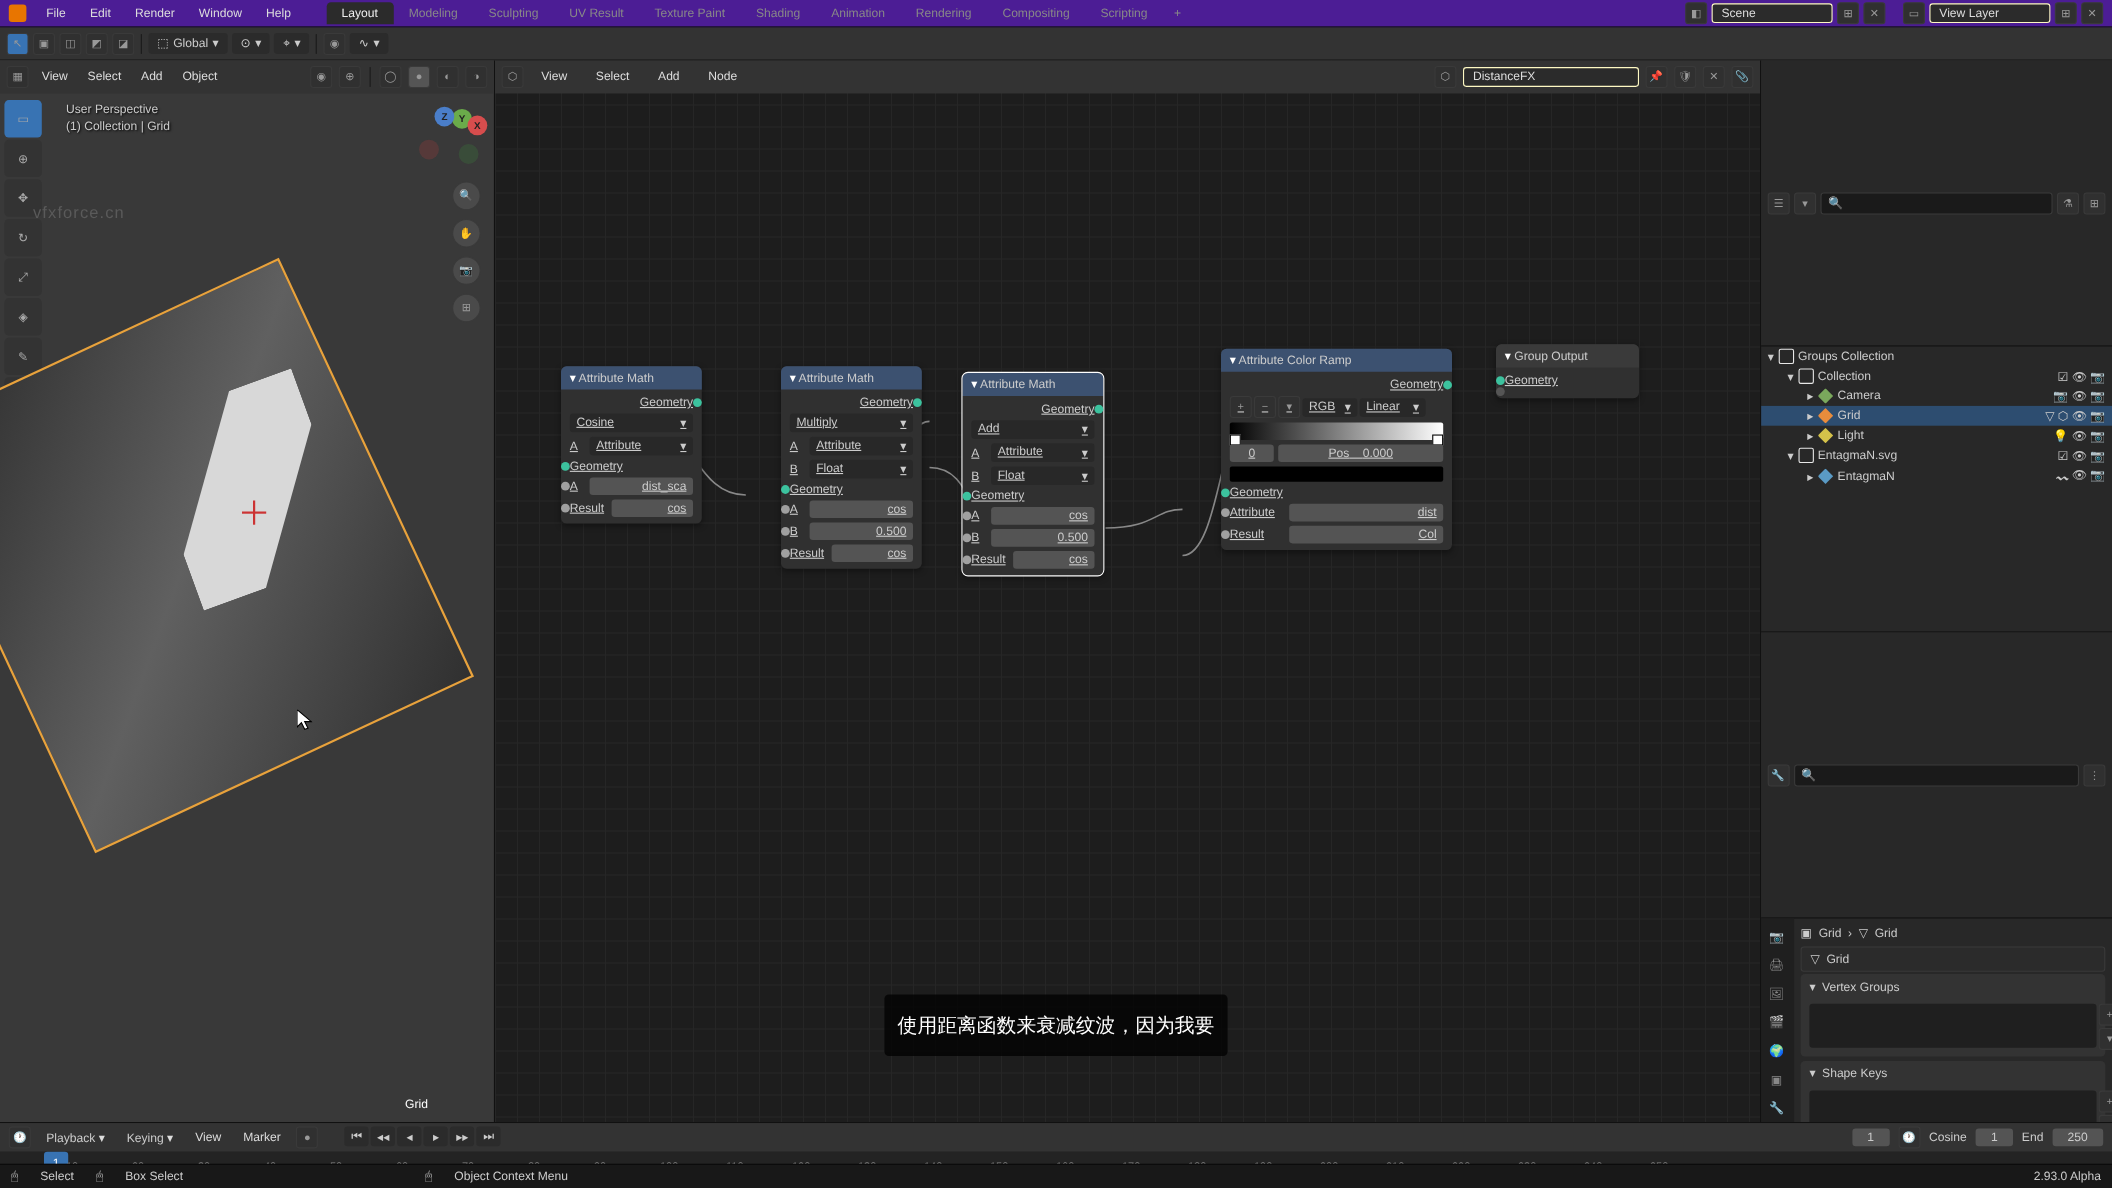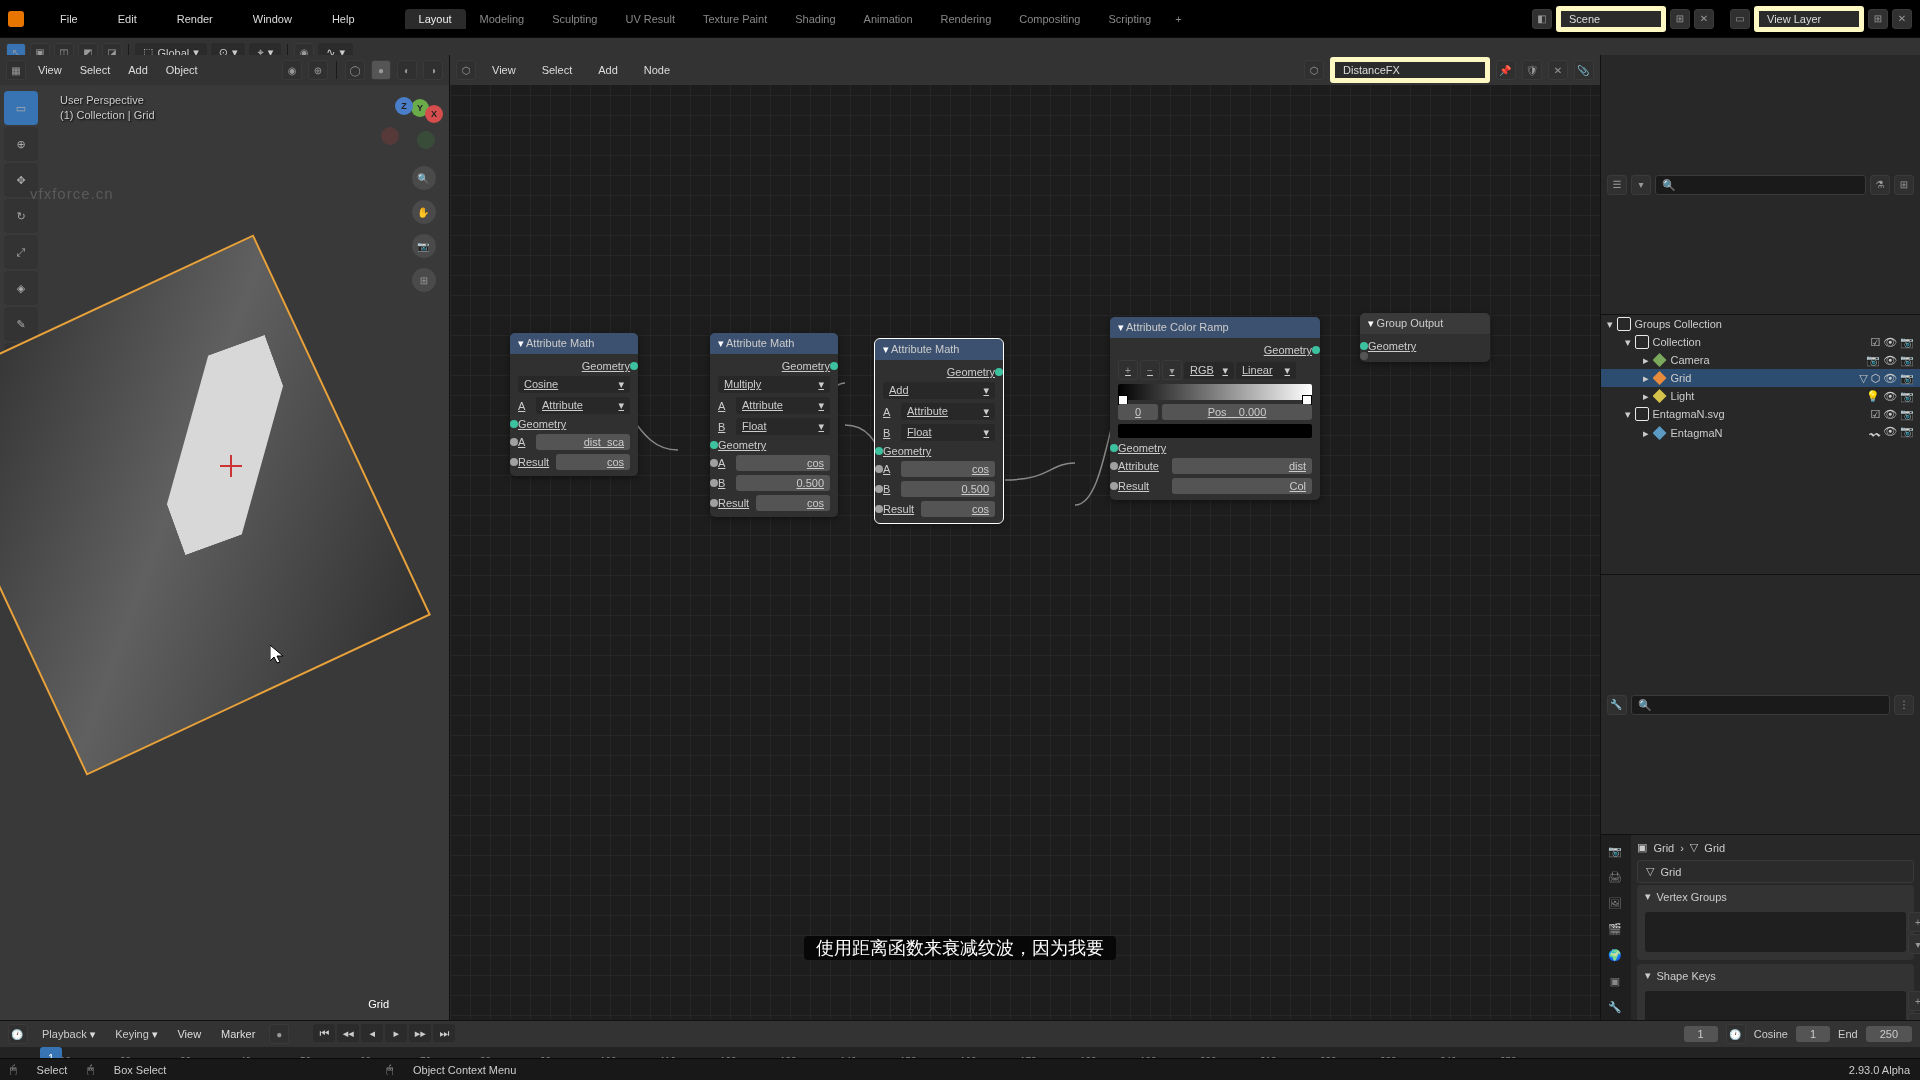--- a/index.html
+++ b/index.html
@@ -1,25 +1,25 @@
 <!DOCTYPE html>
 <html><head>
 <meta charset="utf-8">
 <style>
 * { margin:0; padding:0; box-sizing:border-box; font-family:-apple-system,BlinkMacSystemFont,"Segoe UI",sans-serif; font-size:11px; color:#ccc; user-select:none; }
 body { background:#1d1d1d; width:1920px; height:1080px; overflow:hidden; position:relative; }
-.topbar { height:38px; background:#000000; display:flex; align-items:center; padding:0 8px; gap:20px; border-bottom:1px solid #0a0a0a;}
+.topbar { height:25px; background:#4c1d95; display:flex; align-items:center; padding:0 8px; gap:2px; border-bottom:1px solid #0a0a0a;}
 .logo { width:16px; height:16px; background:#e87500; border-radius:3px; margin-right:6px;}
 .menu-item { padding:4px 10px; color:#ddd; cursor:pointer; border-radius:3px;}
 .workspace-tabs { display:flex; margin-left:20px; gap:0;}
 .workspace-tab { padding:4px 14px; color:#888; border-radius:4px 4px 0 0; cursor:pointer;}
 .workspace-tab.active { background:#2b2b2b; color:#eee;}
 .tab-plus { padding:4px 10px; color:#888; cursor:pointer;}
 .scene-area { margin-left:auto; display:flex; align-items:center; gap:4px;}
-.scene-field { background:#2b2b2b; border:5px solid #fef9c3; padding:2px 8px; border-radius:3px; width:110px; color:#ddd;}
+.scene-field { background:#2b2b2b; border:1px solid #fef9c3; padding:2px 8px; border-radius:3px; width:110px; color:#ddd;}
 .icon-btn { width:20px; height:20px; background:#303030; border:1px solid #3a3a3a; border-radius:3px; display:flex; align-items:center; justify-content:center; cursor:pointer; font-size:10px; color:#999;}
 
 .sub-header { height:30px; background:#333; display:flex; align-items:center; padding:0 6px; gap:4px; border-bottom:1px solid #1a1a1a;}
 .sub-header.outliner { background:#282828;}
 .dropdown { background:#2b2b2b; padding:3px 8px; border-radius:3px; display:flex; align-items:center; gap:4px; cursor:pointer;}
 .sep { width:1px; height:18px; background:#1a1a1a; margin:0 2px;}
 
 .main-area { position:absolute; top:55px; left:0; right:0; bottom:60px; display:flex;}
 .viewport3d { width:450px; background:#393939; position:relative; border-right:1px solid #111;}
 .vp-header { height:30px; background:#333; display:flex; align-items:center; padding:0 6px; gap:6px;}
@@ -90,21 +90,21 @@
 .num-field { background:#545454; padding:2px 14px; border-radius:3px;}
 .ruler { height:22px; background:#232323; display:flex; align-items:flex-end; position:relative; padding-left:30px;}
 .ruler .tick { position:absolute; bottom:2px; font-size:10px; color:#888;}
 .playhead { position:absolute; left:40px; top:0; bottom:0; width:22px; background:#3873b3; border-radius:3px; display:flex; align-items:center; justify-content:center; color:#fff;}
 
 .status-bar { position:absolute; bottom:0; left:0; right:0; height:22px; background:#181818; display:flex; align-items:center; padding:0 10px; gap:20px; color:#aaa; border-top:1px solid #0a0a0a; z-index:10;}
 
 .subtitle { position:absolute; bottom:120px; left:50%; transform:translateX(-50%); text-align:center; z-index:20;}
 .subtitle .en { font-size:24px; color:#fff; text-shadow:1px 1px 3px #000; line-height:1.3;}
 .subtitle .en .dim { color:#888;}
-.subtitle .zh { font-size:18px; background:rgba(0,0,0,0.75); color:#fff; padding:0 12px; border-radius:4px; margin-top:50px; display:inline-block;}
+.subtitle .zh { font-size:18px; background:rgba(0,0,0,0.75); color:#fff; padding:16px 12px; border-radius:4px; margin-top:50px; display:inline-block;}
 
 svg.wires { position:absolute; top:30px; left:0; width:100%; height:100%; pointer-events:none;}
 svg.wires path { stroke:#888; stroke-width:1.5; fill:none;}
 </style>
 </head>
 <body>
 
 <div class="topbar">
   <div class="logo"></div>
   <div class="menu-item">File</div>

